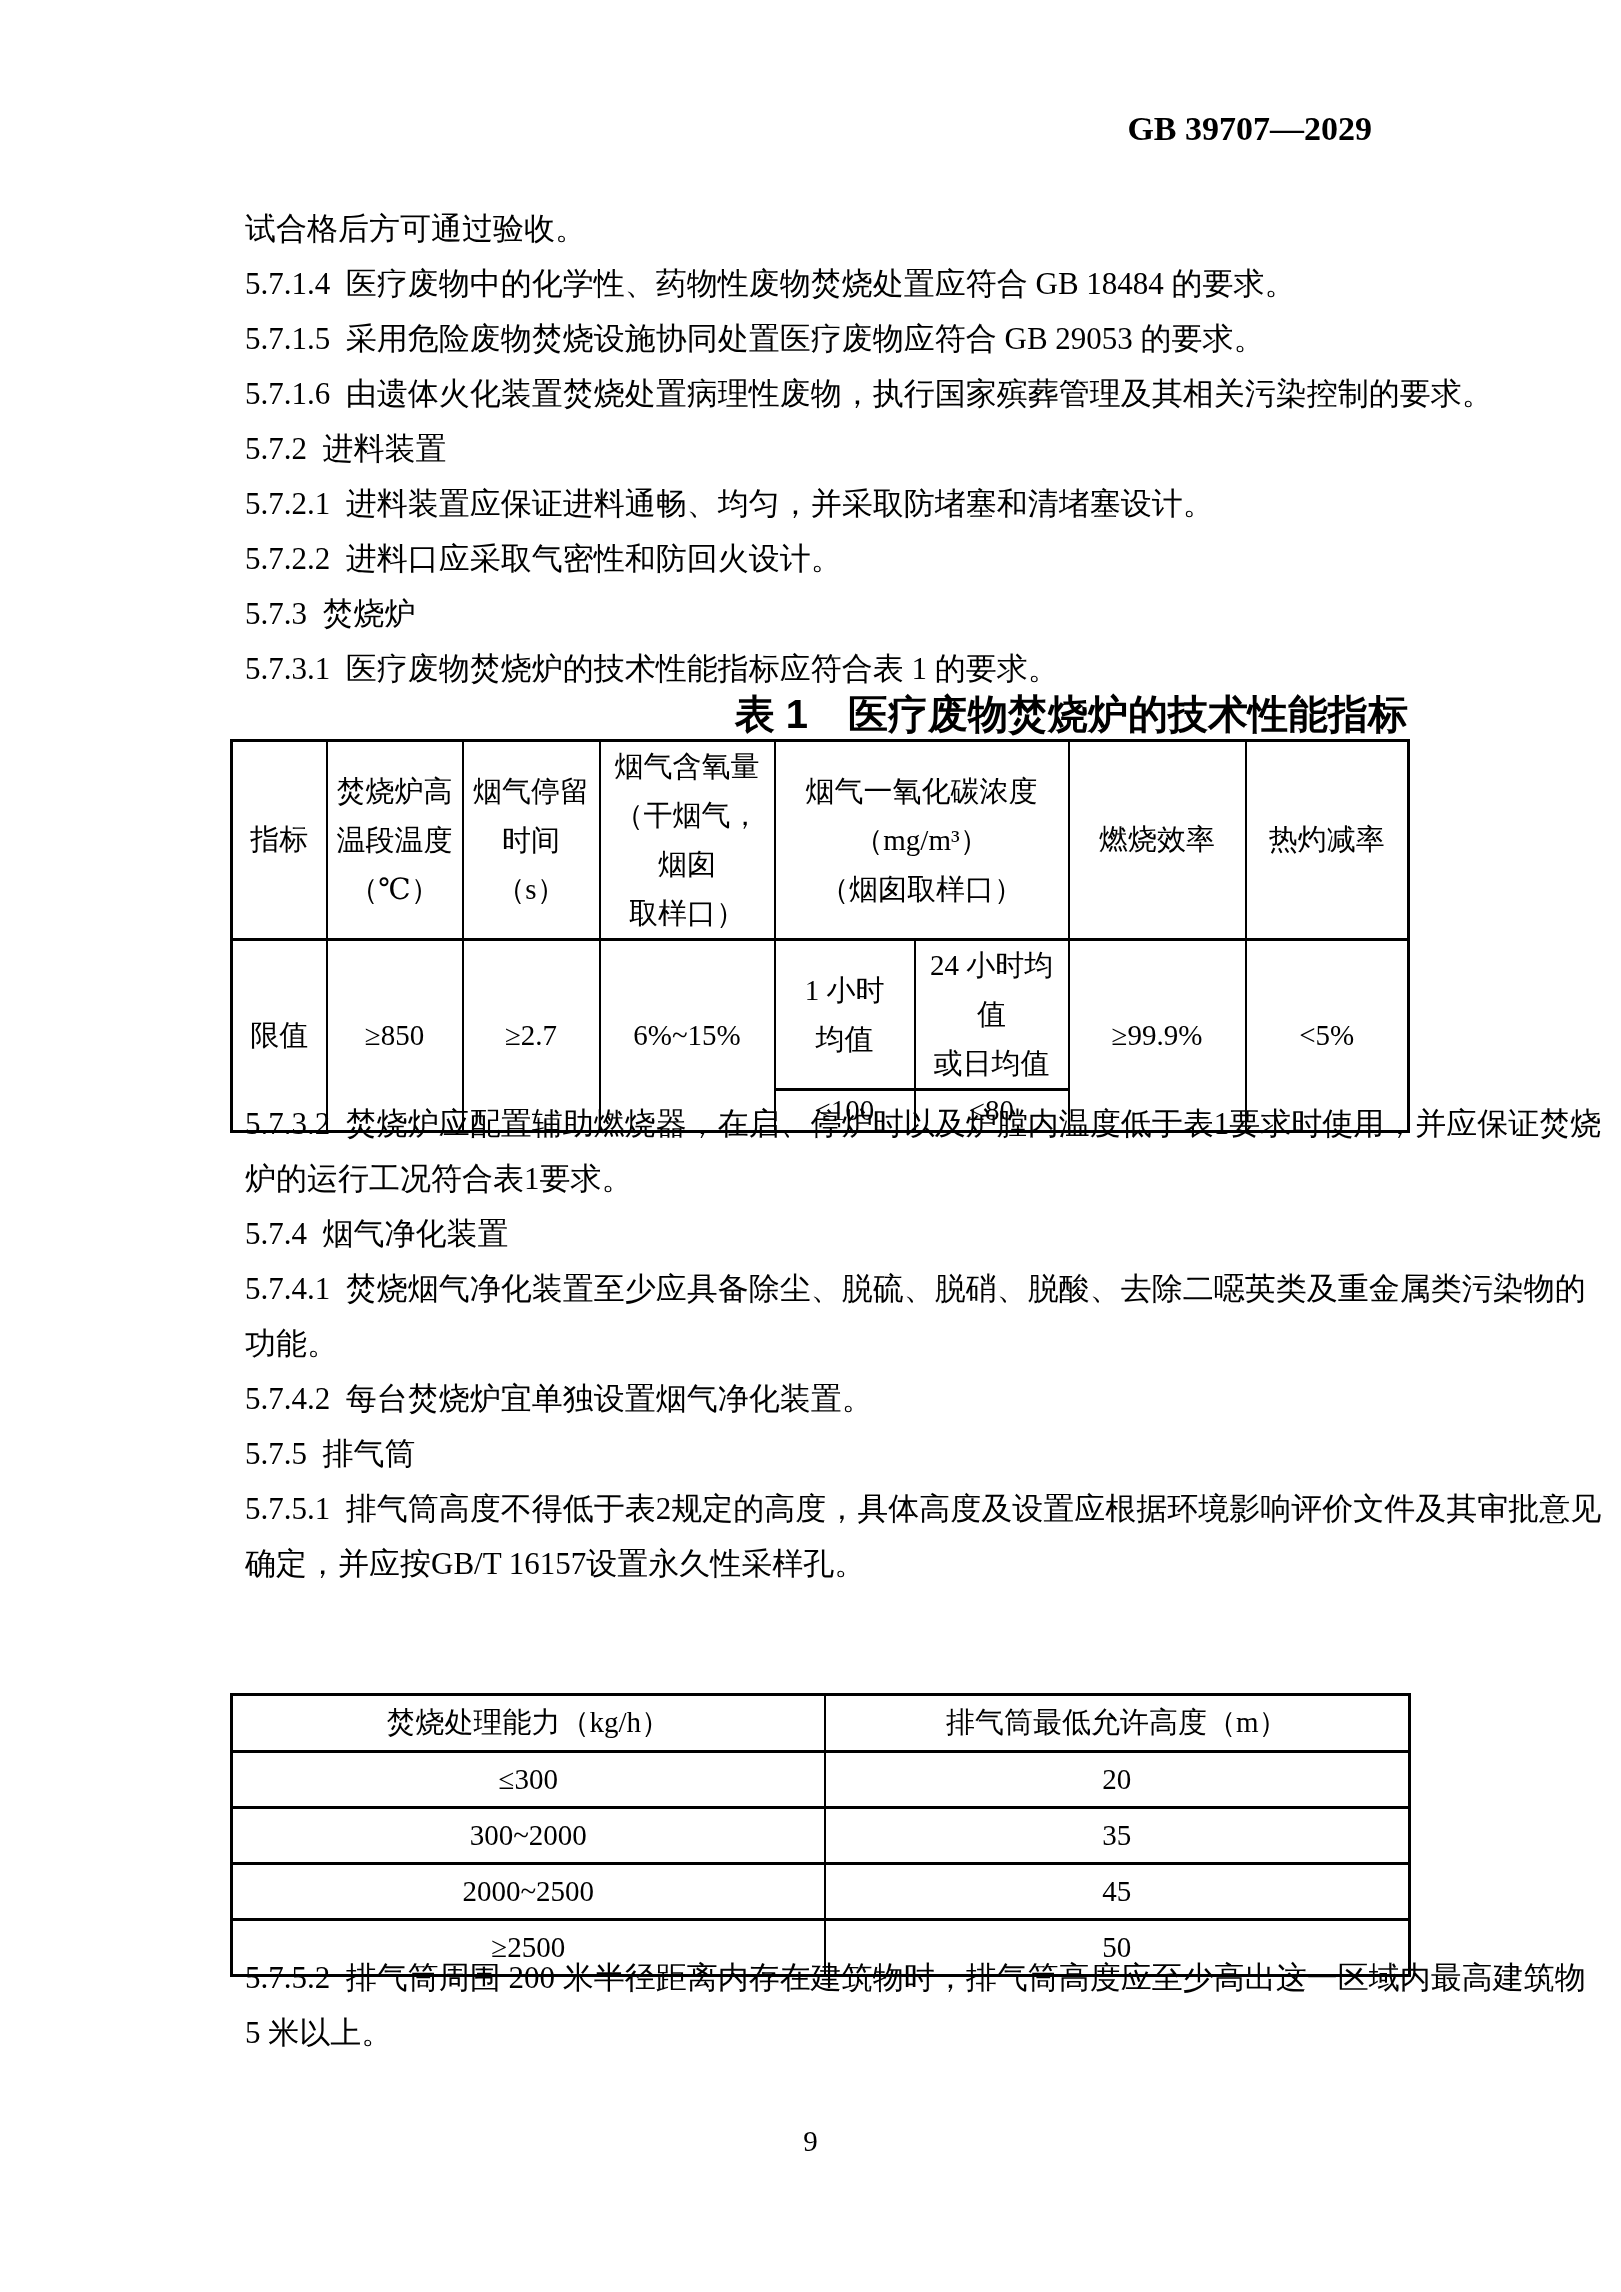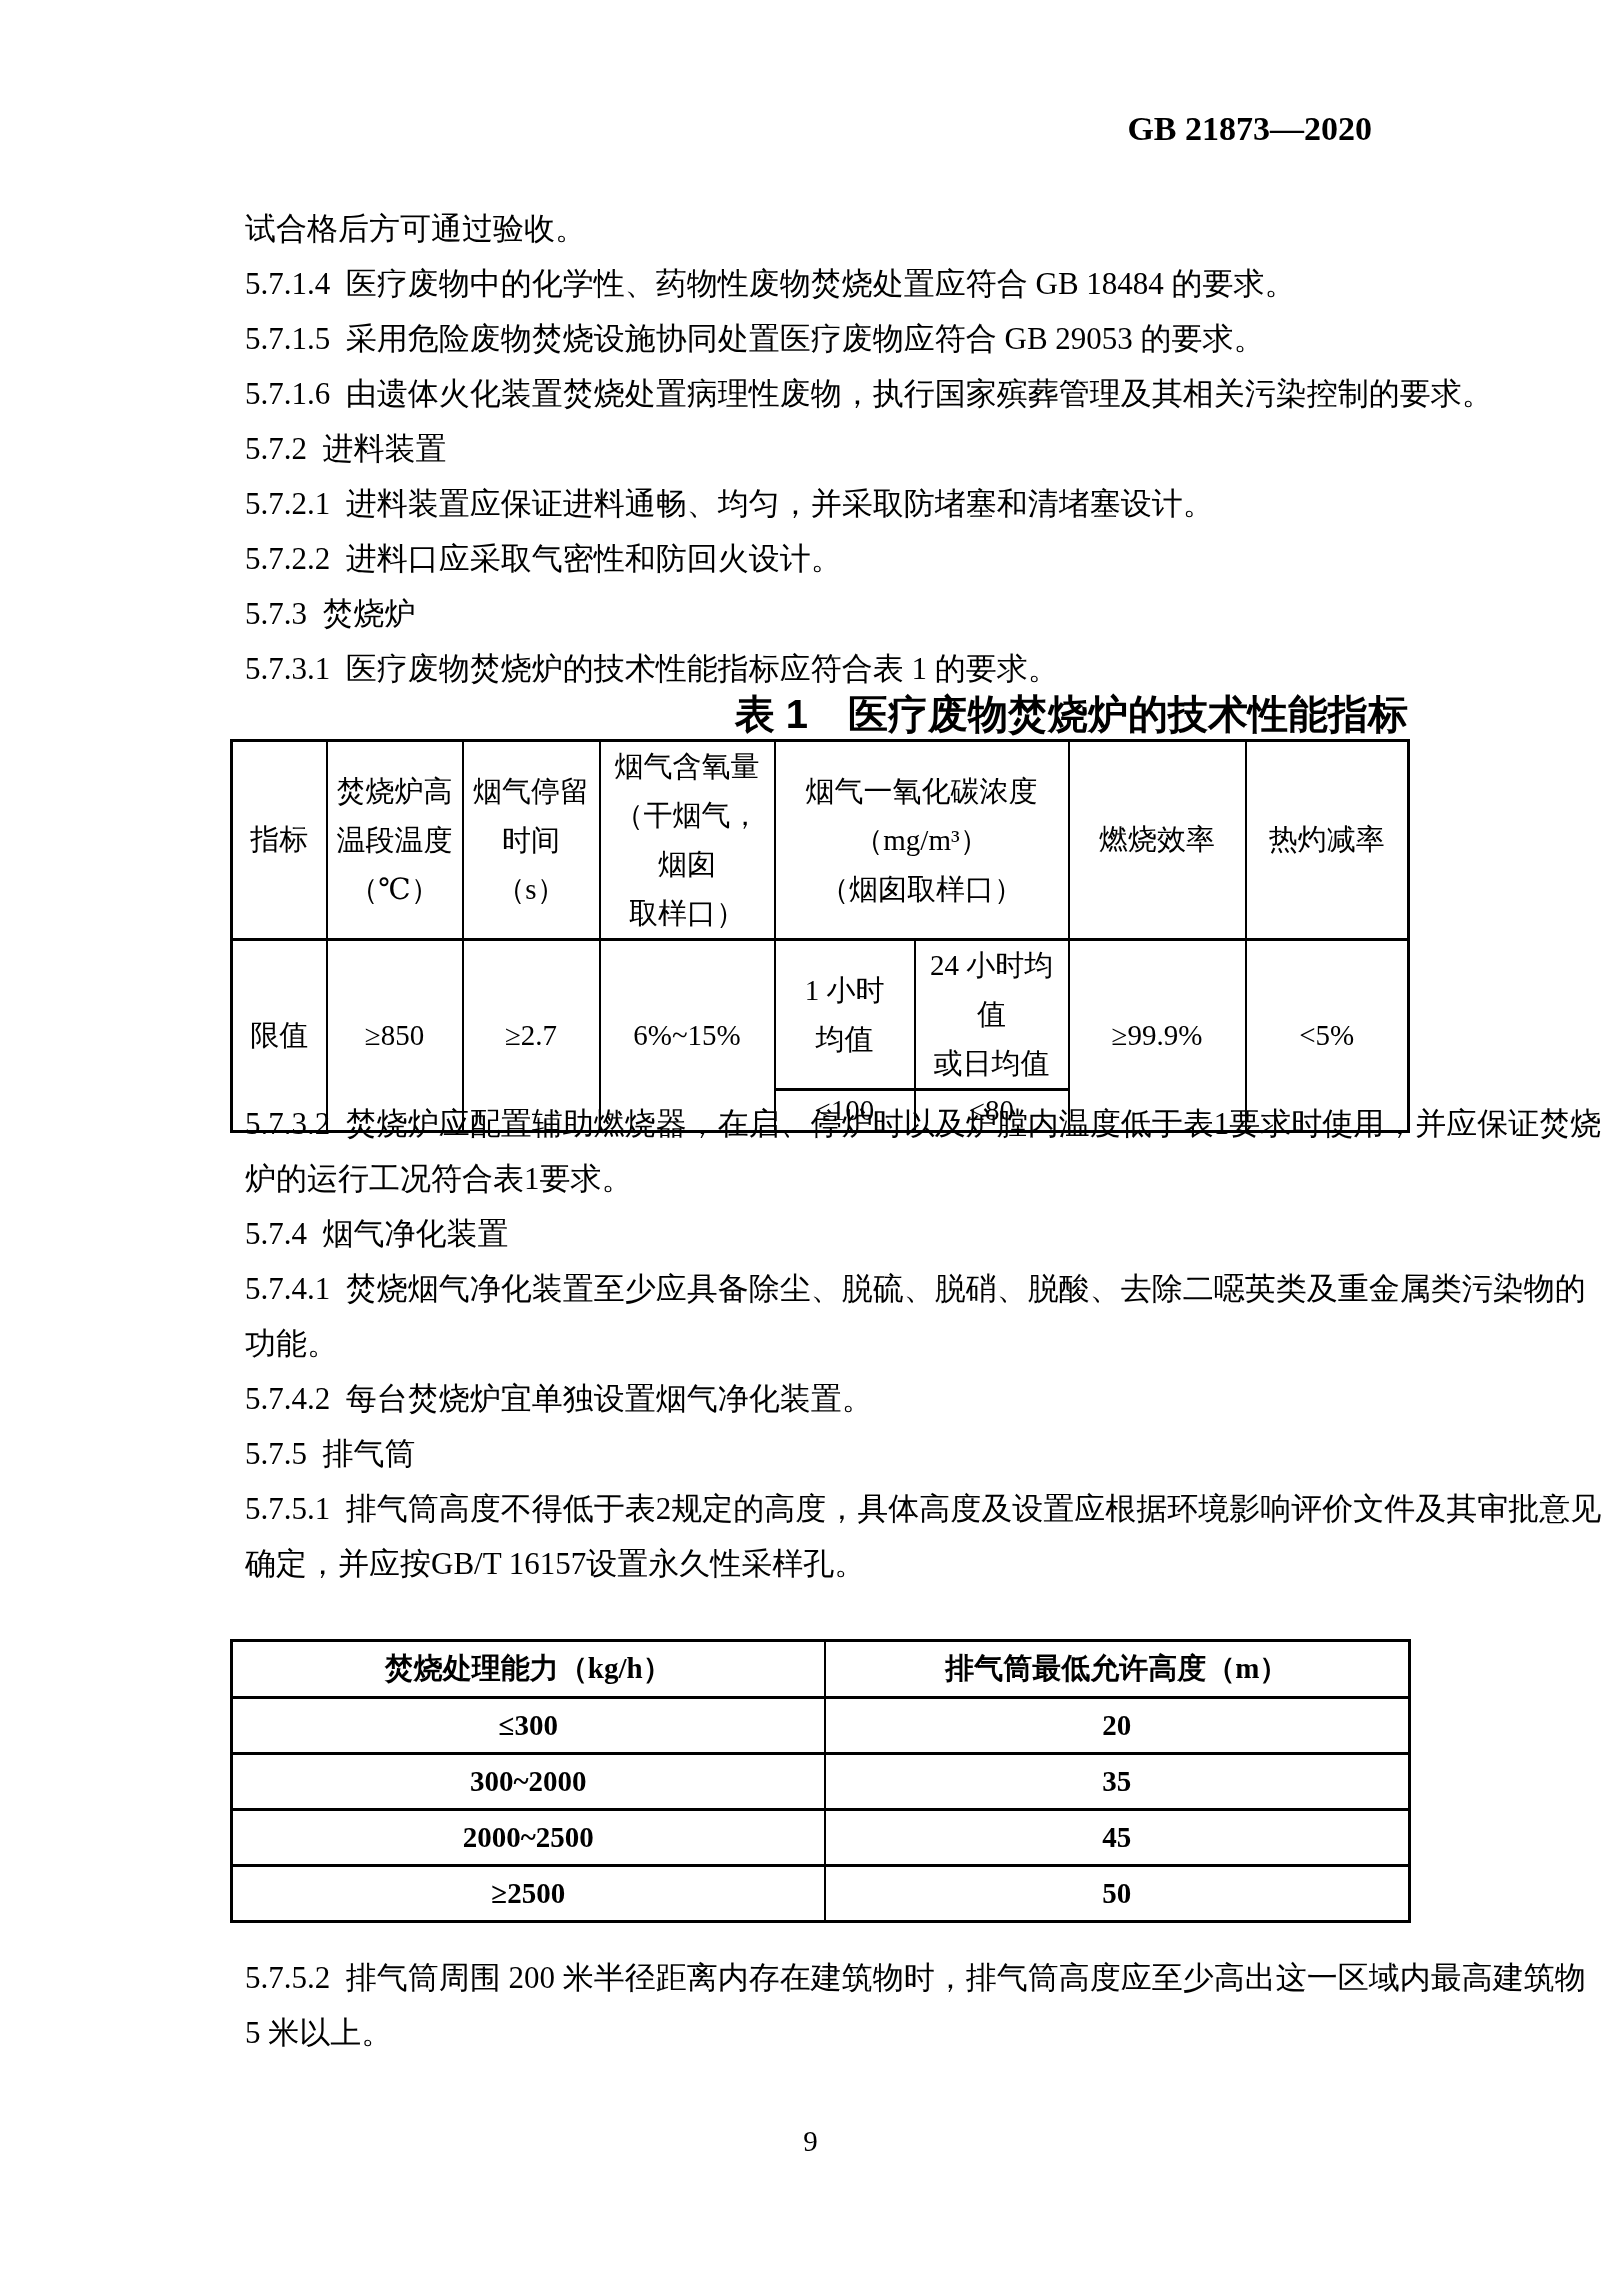--- a/index.html
+++ b/index.html
@@ -59,21 +59,21 @@
   .page-number {
     position:absolute; top:2117px; left:0; width:100%;
     text-align:center; font-size:29px; height:49px; line-height:49px;
   }
 </style>
 </head>
 <body>
 
 <div class="page">
 
-  <div class="doc-code">GB 21873—2020</div>
+  <div class="doc-code">GB 39707—2029</div>
 
   <div class="textblock" style="top:201px;">
     <div class="line">试合格后方可通过验收。</div>
     <div class="line">5.7.1.4  医疗废物中的化学性、药物性废物焚烧处置应符合 GB 18484 的要求。</div>
     <div class="line">5.7.1.5  采用危险废物焚烧设施协同处置医疗废物应符合 GB 29053 的要求。</div>
     <div class="line">5.7.1.6  由遗体火化装置焚烧处置病理性废物，执行国家殡葬管理及其相关污染控制的要求。</div>
     <div class="line">5.7.2  进料装置</div>
     <div class="line">5.7.2.1  进料装置应保证进料通畅、均匀，并采取防堵塞和清堵塞设计。</div>
     <div class="line">5.7.2.2  进料口应采取气密性和防回火设计。</div>
     <div class="line">5.7.3  焚烧炉</div>
@@ -136,21 +136,21 @@
     <div class="line">5.7.4  烟气净化装置</div>
     <div class="line">5.7.4.1  焚烧烟气净化装置至少应具备除尘、脱硫、脱硝、脱酸、去除二噁英类及重金属类污染物的</div>
     <div class="line">功能。</div>
     <div class="line">5.7.4.2  每台焚烧炉宜单独设置烟气净化装置。</div>
     <div class="line">5.7.5  排气筒</div>
     <div class="line">5.7.5.1  排气筒高度不得低于表2规定的高度，具体高度及设置应根据环境影响评价文件及其审批意见</div>
     <div class="line">确定，并应按GB/T 16157设置永久性采样孔。</div>
   </div>
 
 
-  <table class="dtable t2" style="top:1639px;font-weight:bold;">
+  <table class="dtable t2" style="top:1693px;">
     <colgroup>
       <col style="width:593px">
         <col style="width:585px">
     </colgroup>
     <tbody>
       <tr class="t2-hdr">
         <td>焚烧处理能力（kg/h）</td>
         <td>排气筒最低允许高度（m）</td>
       </tr>
       <tr>

